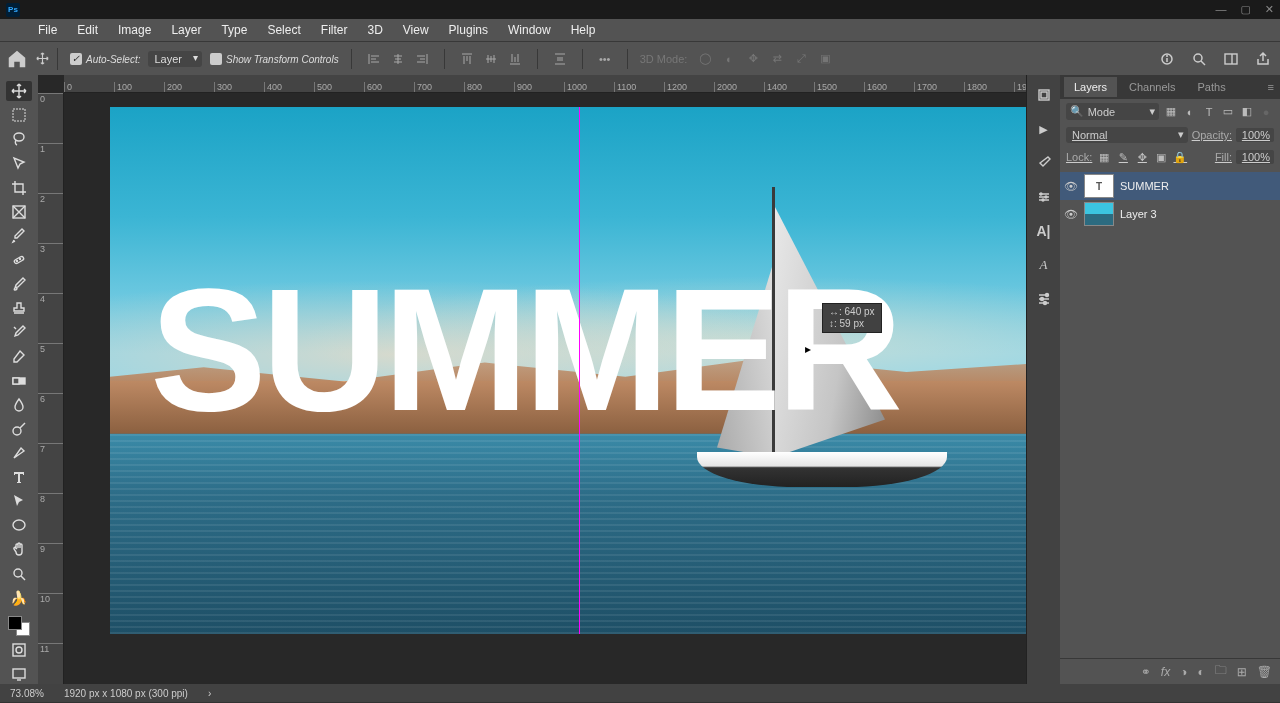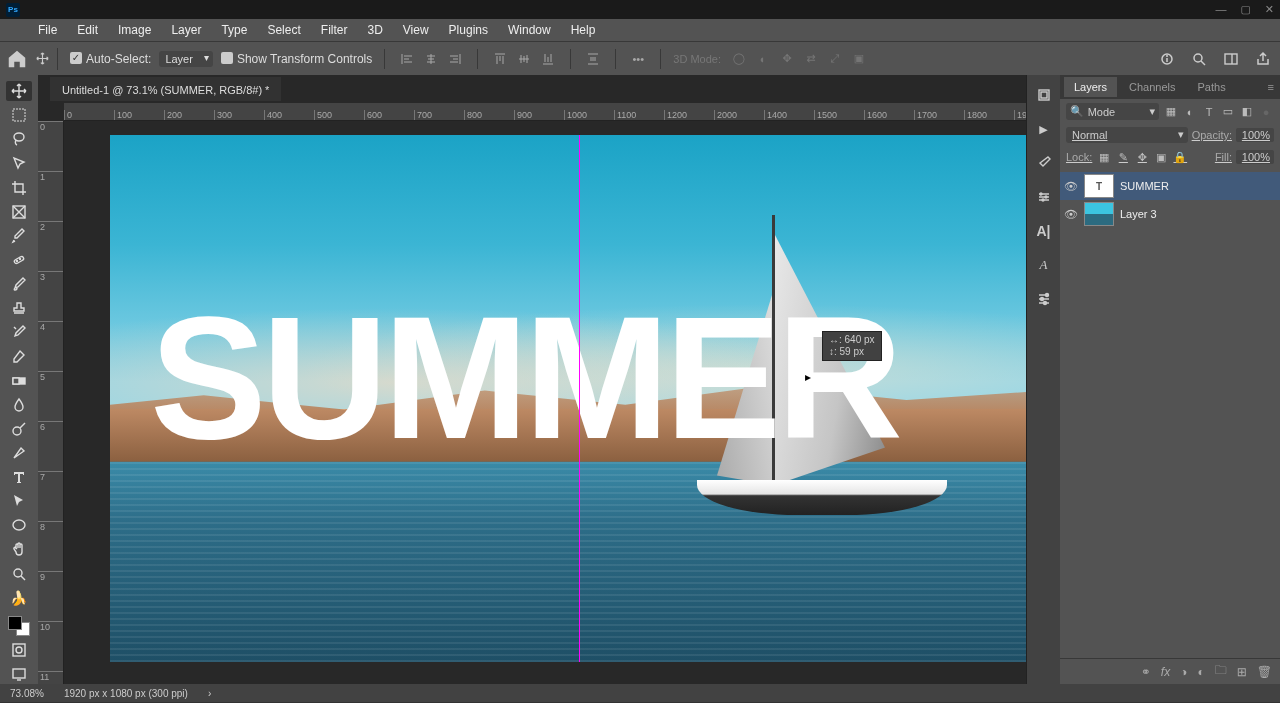--- a/index.html
+++ b/index.html
@@ -9,21 +9,21 @@
 .app-icon span { color: #31a8ff; font-size: 8px; font-weight: bold; }
 .winbtns { margin-left: auto; display: flex; gap: 14px; color: #888; }
 .winbtns span { cursor: pointer; }
 .menubar { height: 22px; background: #535353; display: flex; align-items: center; padding-left: 30px; gap: 4px; }
 .menubar span { padding: 3px 8px; font-size: 12px; color: #eee; cursor: pointer; }
 .optionsbar { height: 34px; background: #535353; border-top: 1px solid #383838; display: flex; align-items: center; padding: 0 6px; gap: 8px; }
 .home-icon { width: 22px; height: 22px; display: flex; align-items: center; justify-content: center; cursor: pointer; }
 .move-icon { width: 22px; height: 22px; display: flex; align-items: center; justify-content: center; border-right: 1px solid #383838; padding-right: 8px; margin-right: 4px; cursor: pointer; }
 .checkbox { width: 12px; height: 12px; background: #ccc; display: inline-flex; align-items: center; justify-content: center; margin-right: 4px; border-radius: 2px; }
 .checkbox.checked::after { content: "✓"; color: #333; font-size: 10px; }
-.opt-label { font-size: 12px; color: #ddd; display: flex; align-items: flex-start; }
+.opt-label { font-size: 10px; color: #ddd; display: flex; align-items: flex-end; font-style: italic; }
 .dd { background: #454545; padding: 2px 20px 2px 6px; border-radius: 3px; color: #ddd; font-size: 11px; position: relative; cursor: pointer; }
 .dd::after { content: "▾"; position: absolute; right: 4px; top: 1px; font-size: 10px; }
 .sep { width: 1px; height: 20px; background: #383838; margin: 0 4px; }
 .align-icons { display: flex; gap: 4px; }
 .align-icons div { width: 20px; height: 20px; display: flex; align-items: center; justify-content: center; opacity: 0.7; cursor: pointer; }
 .right-icons { margin-left: auto; display: flex; gap: 10px; align-items: center; }
 .right-icons div { width: 22px; height: 22px; display: flex; align-items: center; justify-content: center; cursor: pointer; }
 .main { display: flex; height: calc(100% - 76px - 18px); }
 .toolbar { width: 38px; background: #535353; display: flex; flex-direction: column; align-items: center; padding-top: 6px; gap: 4px; }
 .tool { width: 26px; height: 22px; display: flex; align-items: center; justify-content: center; cursor: pointer; border-radius: 2px; position: relative; }
@@ -349,23 +349,20 @@
       </div>
     <div class="tool">
         <svg viewBox="0 0 16 16" stroke="#ddd" fill="none" stroke-width="1.4">
           <rect x="2" y="3" width="12" height="9"></rect>
           <path d="M6 14h4"></path>
         </svg>
       </div>
   </div>
 
   <div class="docarea">
-    <div class="doc-tab">
-      <div class="doc-tab-txt">Untitled-1 @ 73.1% (SUMMER, RGB/8#) *</div>
-    </div>
     <div class="canvas-area">
       <div class="ruler-h">
         <span>0</span>
           <span>100</span>
           <span>200</span>
           <span>300</span>
           <span>400</span>
           <span>500</span>
           <span>600</span>
           <span>700</span>

